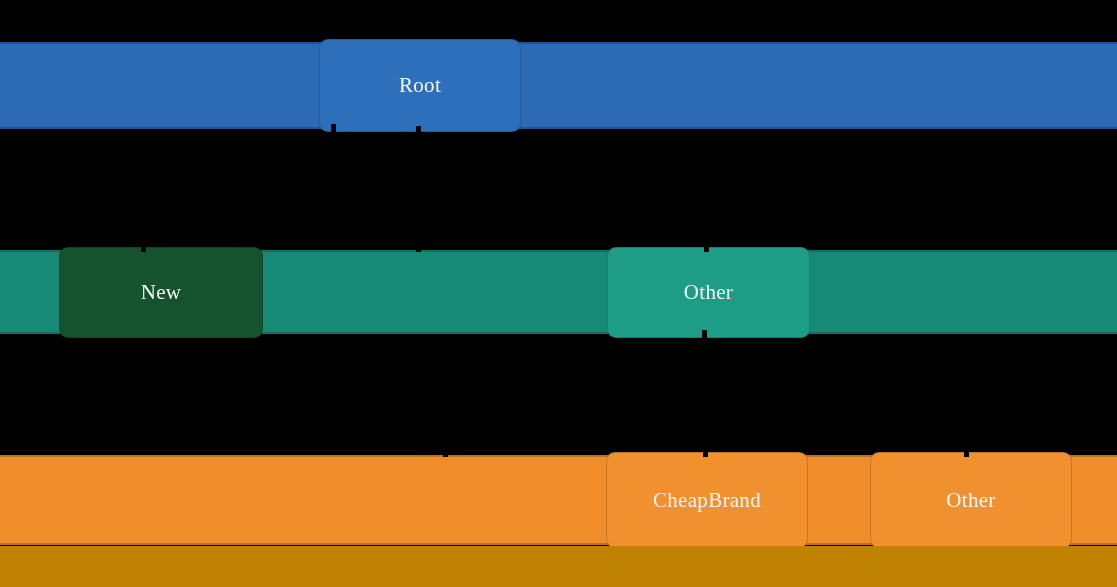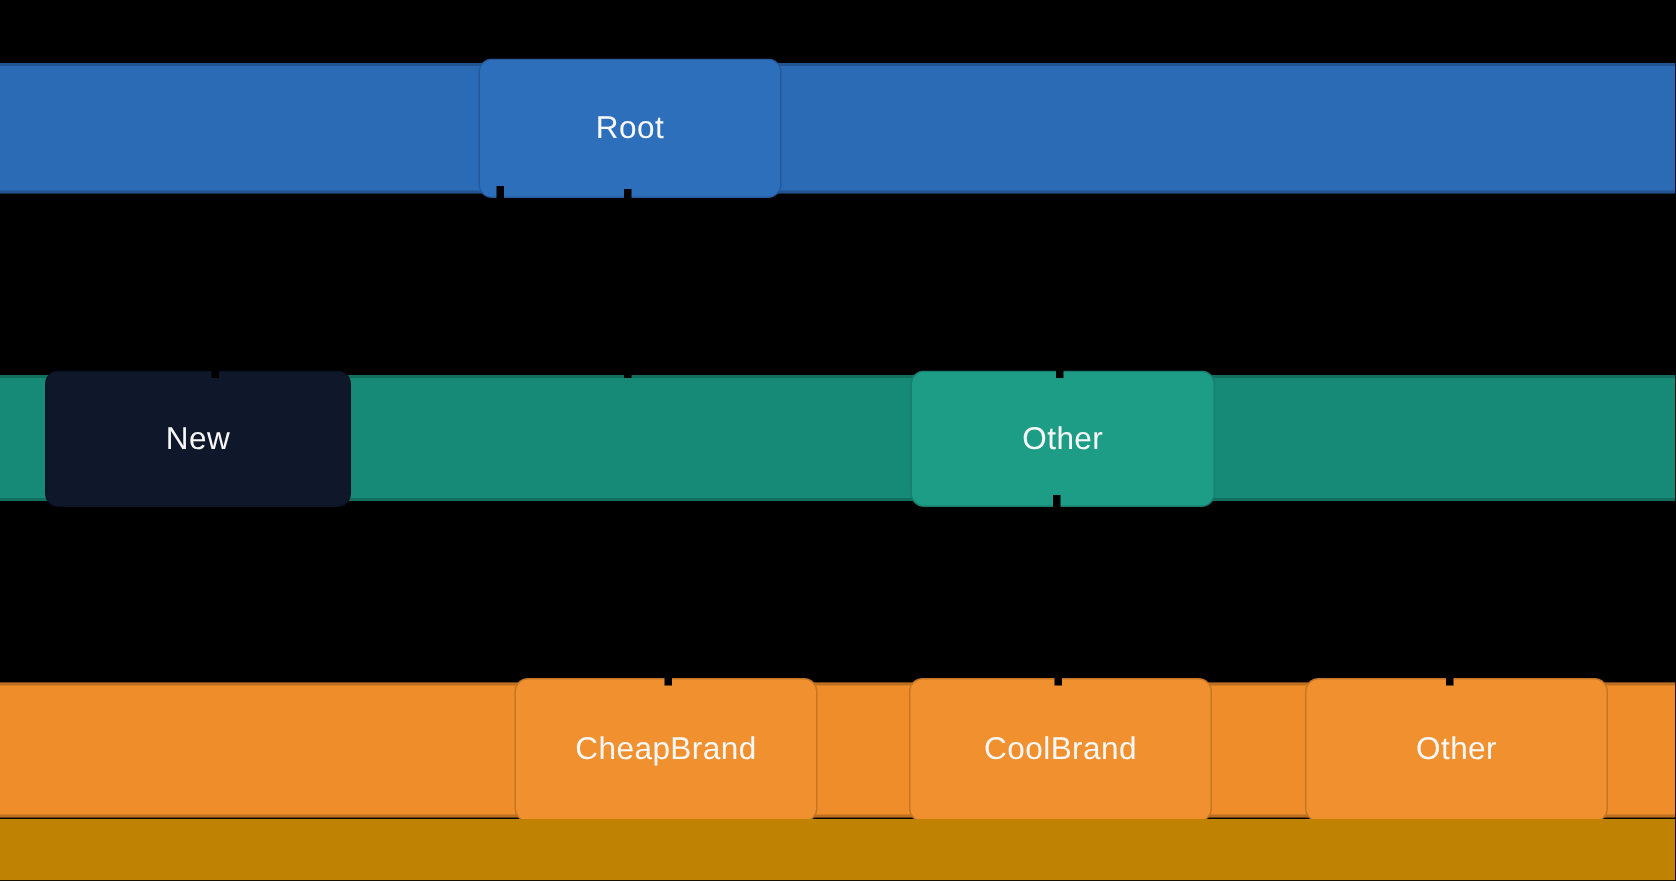--- a/index.html
+++ b/index.html
@@ -5,21 +5,21 @@
   html, body {
     margin: 0;
     padding: 0;
     background: #000000;
   }
   .canvas {
     position: relative;
     width: 1117px;
     height: 587px;
     overflow: hidden;
-    font-family: Liberation Sans, sans-serif;
+    font-family: Liberation Serif, serif;
   }
   .level-bar {
     position: absolute;
     left: 0;
     width: 1117px;
     box-shadow: inset 0 2px 0 rgba(0,0,0,0.20), inset 0 -2px 0 rgba(0,0,0,0.20);
   }
   .bar-l1 { top: 42px;  height: 87px; }
   .bar-l2 { top: 250px; height: 84px; }
   .bar-l3 { top: 455px; height: 90px; }
@@ -56,33 +56,30 @@
 <body>
 
 <div class="canvas" style="background-color: rgb(0, 0, 0);">
 
   <div class="level-bar bar-l1" style="background-color: rgb(43, 106, 180);"></div>
   <div class="node node-l1" style="left: 319px; width: 202px; background-color: rgb(46, 111, 188);">
     <span class="node-label">Root</span>
   </div>
 
   <div class="level-bar bar-l2" style="background-color: rgb(23, 138, 119);"></div>
-  <div class="node node-l2" style="left: 30px; width: 204px; background-color: #0f172a;">
+  <div class="node node-l2" style="left: 59px; width: 204px; background-color: #14532d;">
     <span class="node-label">New</span>
   </div>
   <div class="node node-l2" style="left: 607px; width: 203px; background-color: rgb(29, 156, 134);">
     <span class="node-label">Other</span>
   </div>
 
   <div class="level-bar bar-l3" style="background-color: rgb(238, 141, 41);"></div>
-  <div class="node node-l3" style="left: 343px; width: 202px; background-color: rgb(240, 144, 46);">
+  <div class="node node-l3" style="left: 606px; width: 202px; background-color: rgb(240, 144, 46);">
     <span class="node-label">CheapBrand</span>
-  </div>
-  <div class="node node-l3" style="left: 606px; width: 202px; background-color: rgb(240, 144, 46);">
-    <span class="node-label">CoolBrand</span>
   </div>
   <div class="node node-l3" style="left: 870px; width: 202px; background-color: rgb(240, 144, 46);">
     <span class="node-label">Other</span>
   </div>
 
   <div class="level-bar bar-l4" style="background-color: rgb(191, 130, 3);"></div>
 
   <div class="edge-stub" style="left:416px; top:126px;"></div>
   <div class="edge-stub" style="left:331px; top:124px;"></div>
   <div class="edge-stub" style="left:141px; top:244px;"></div>

